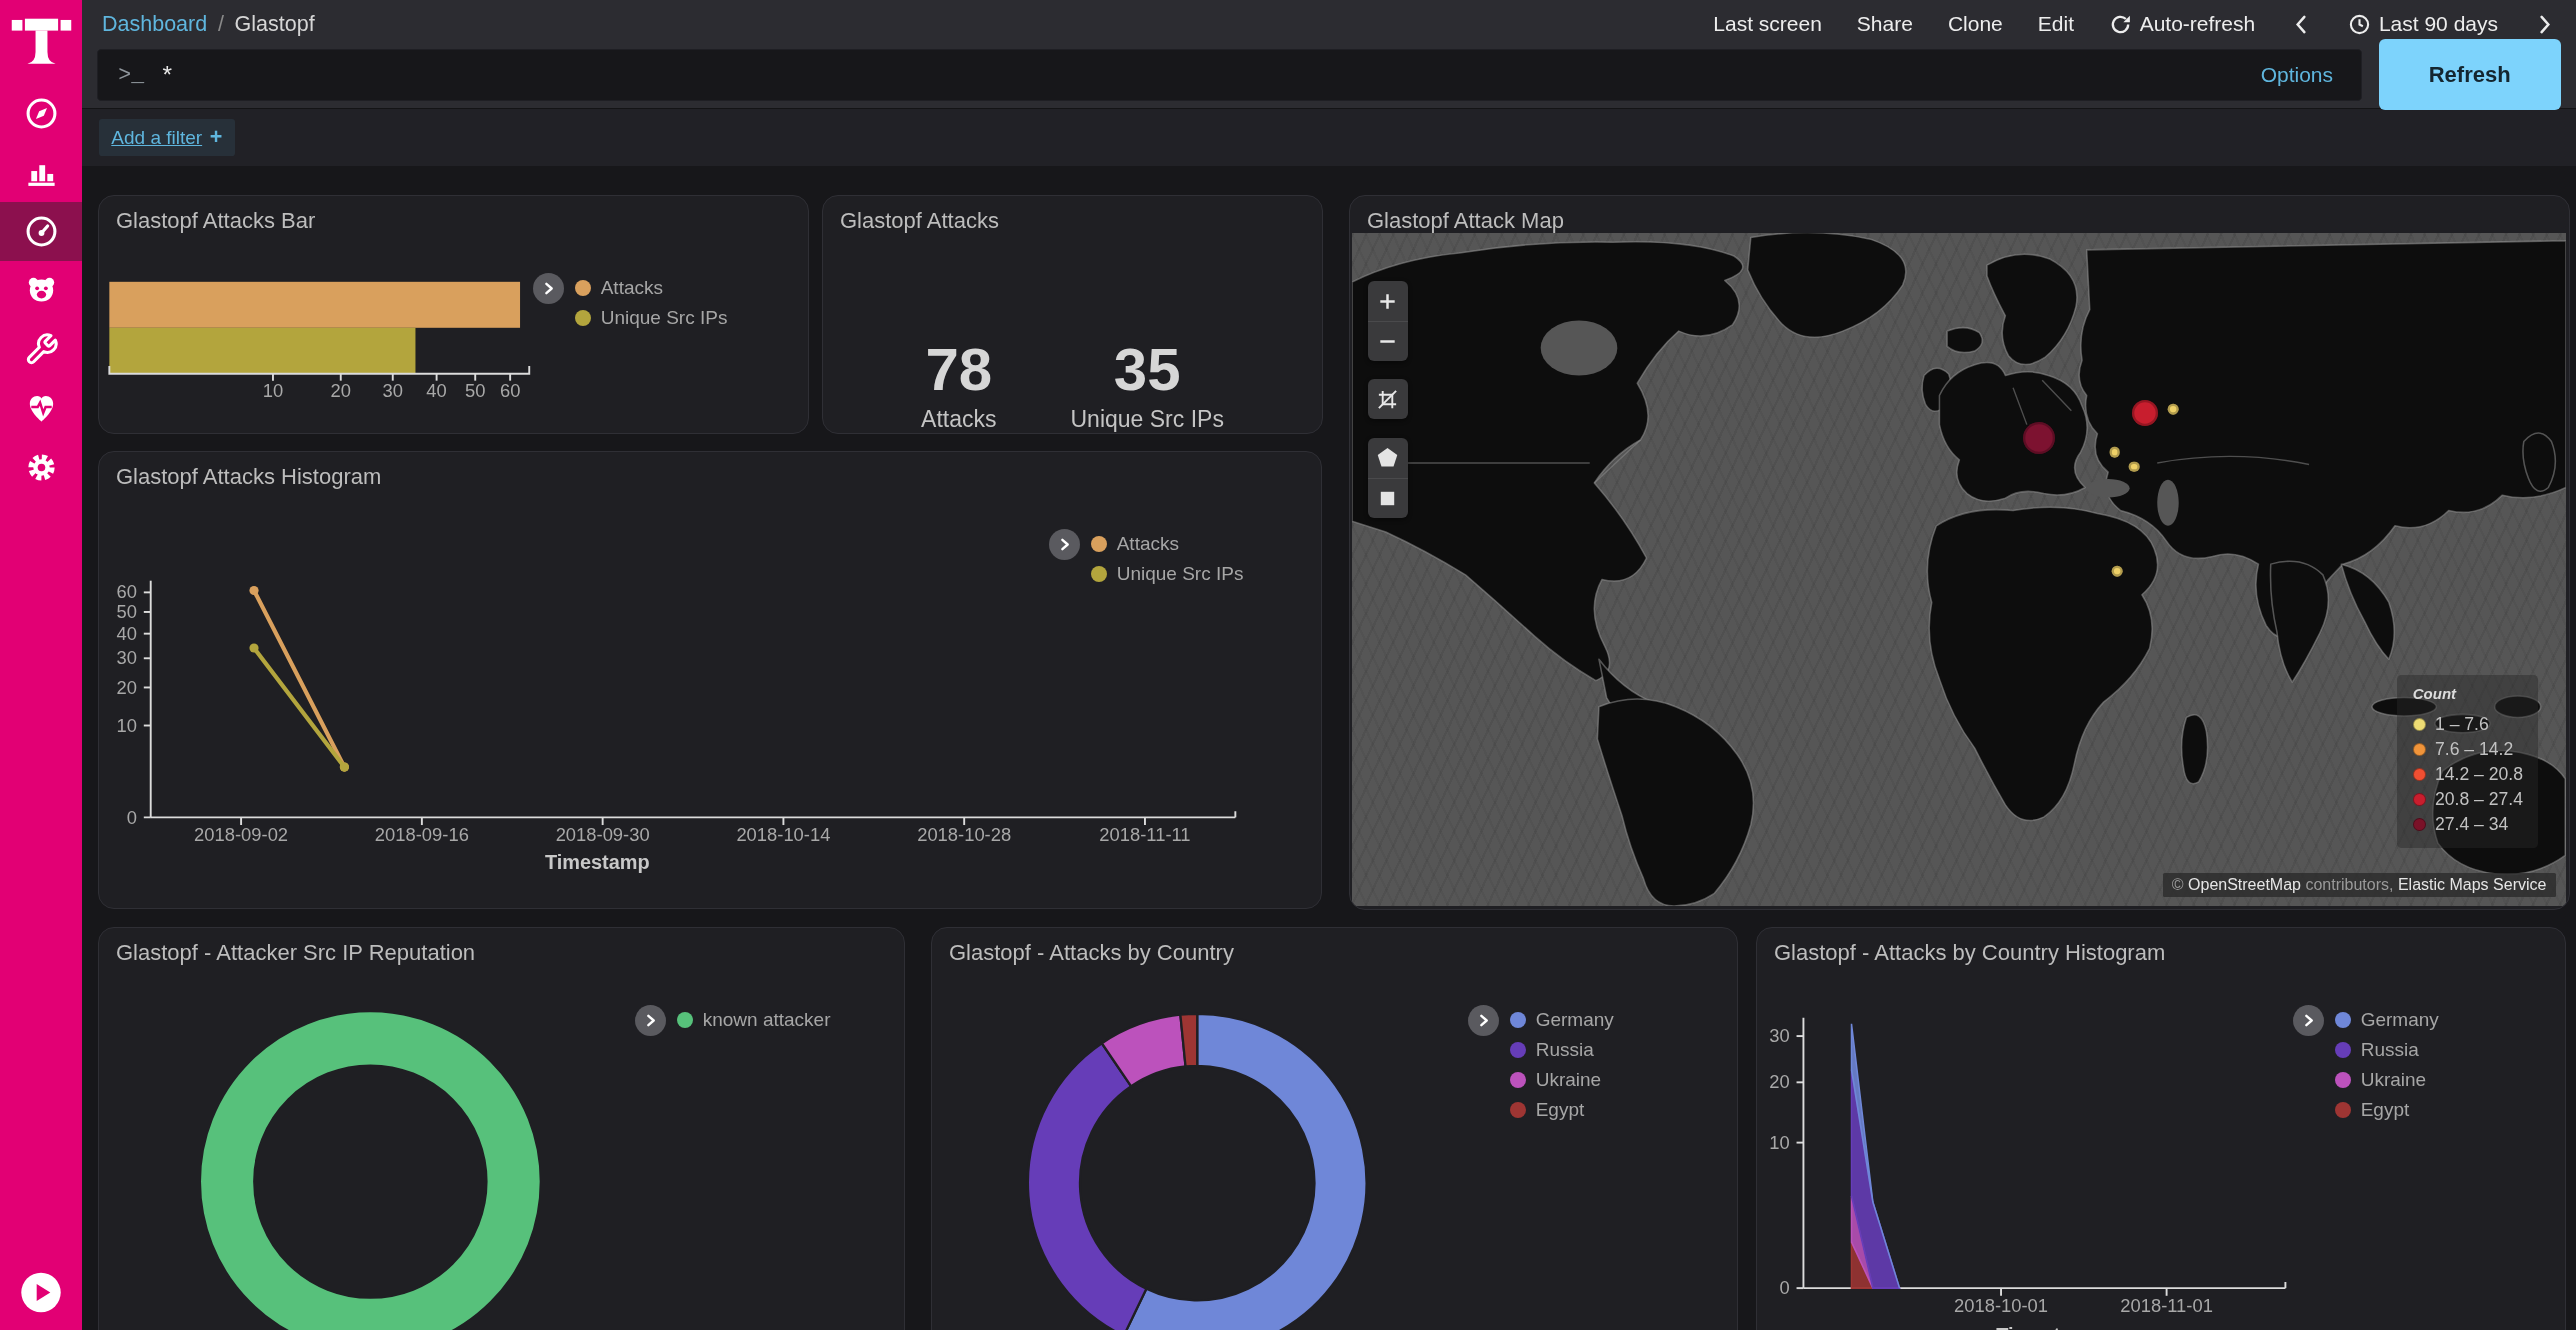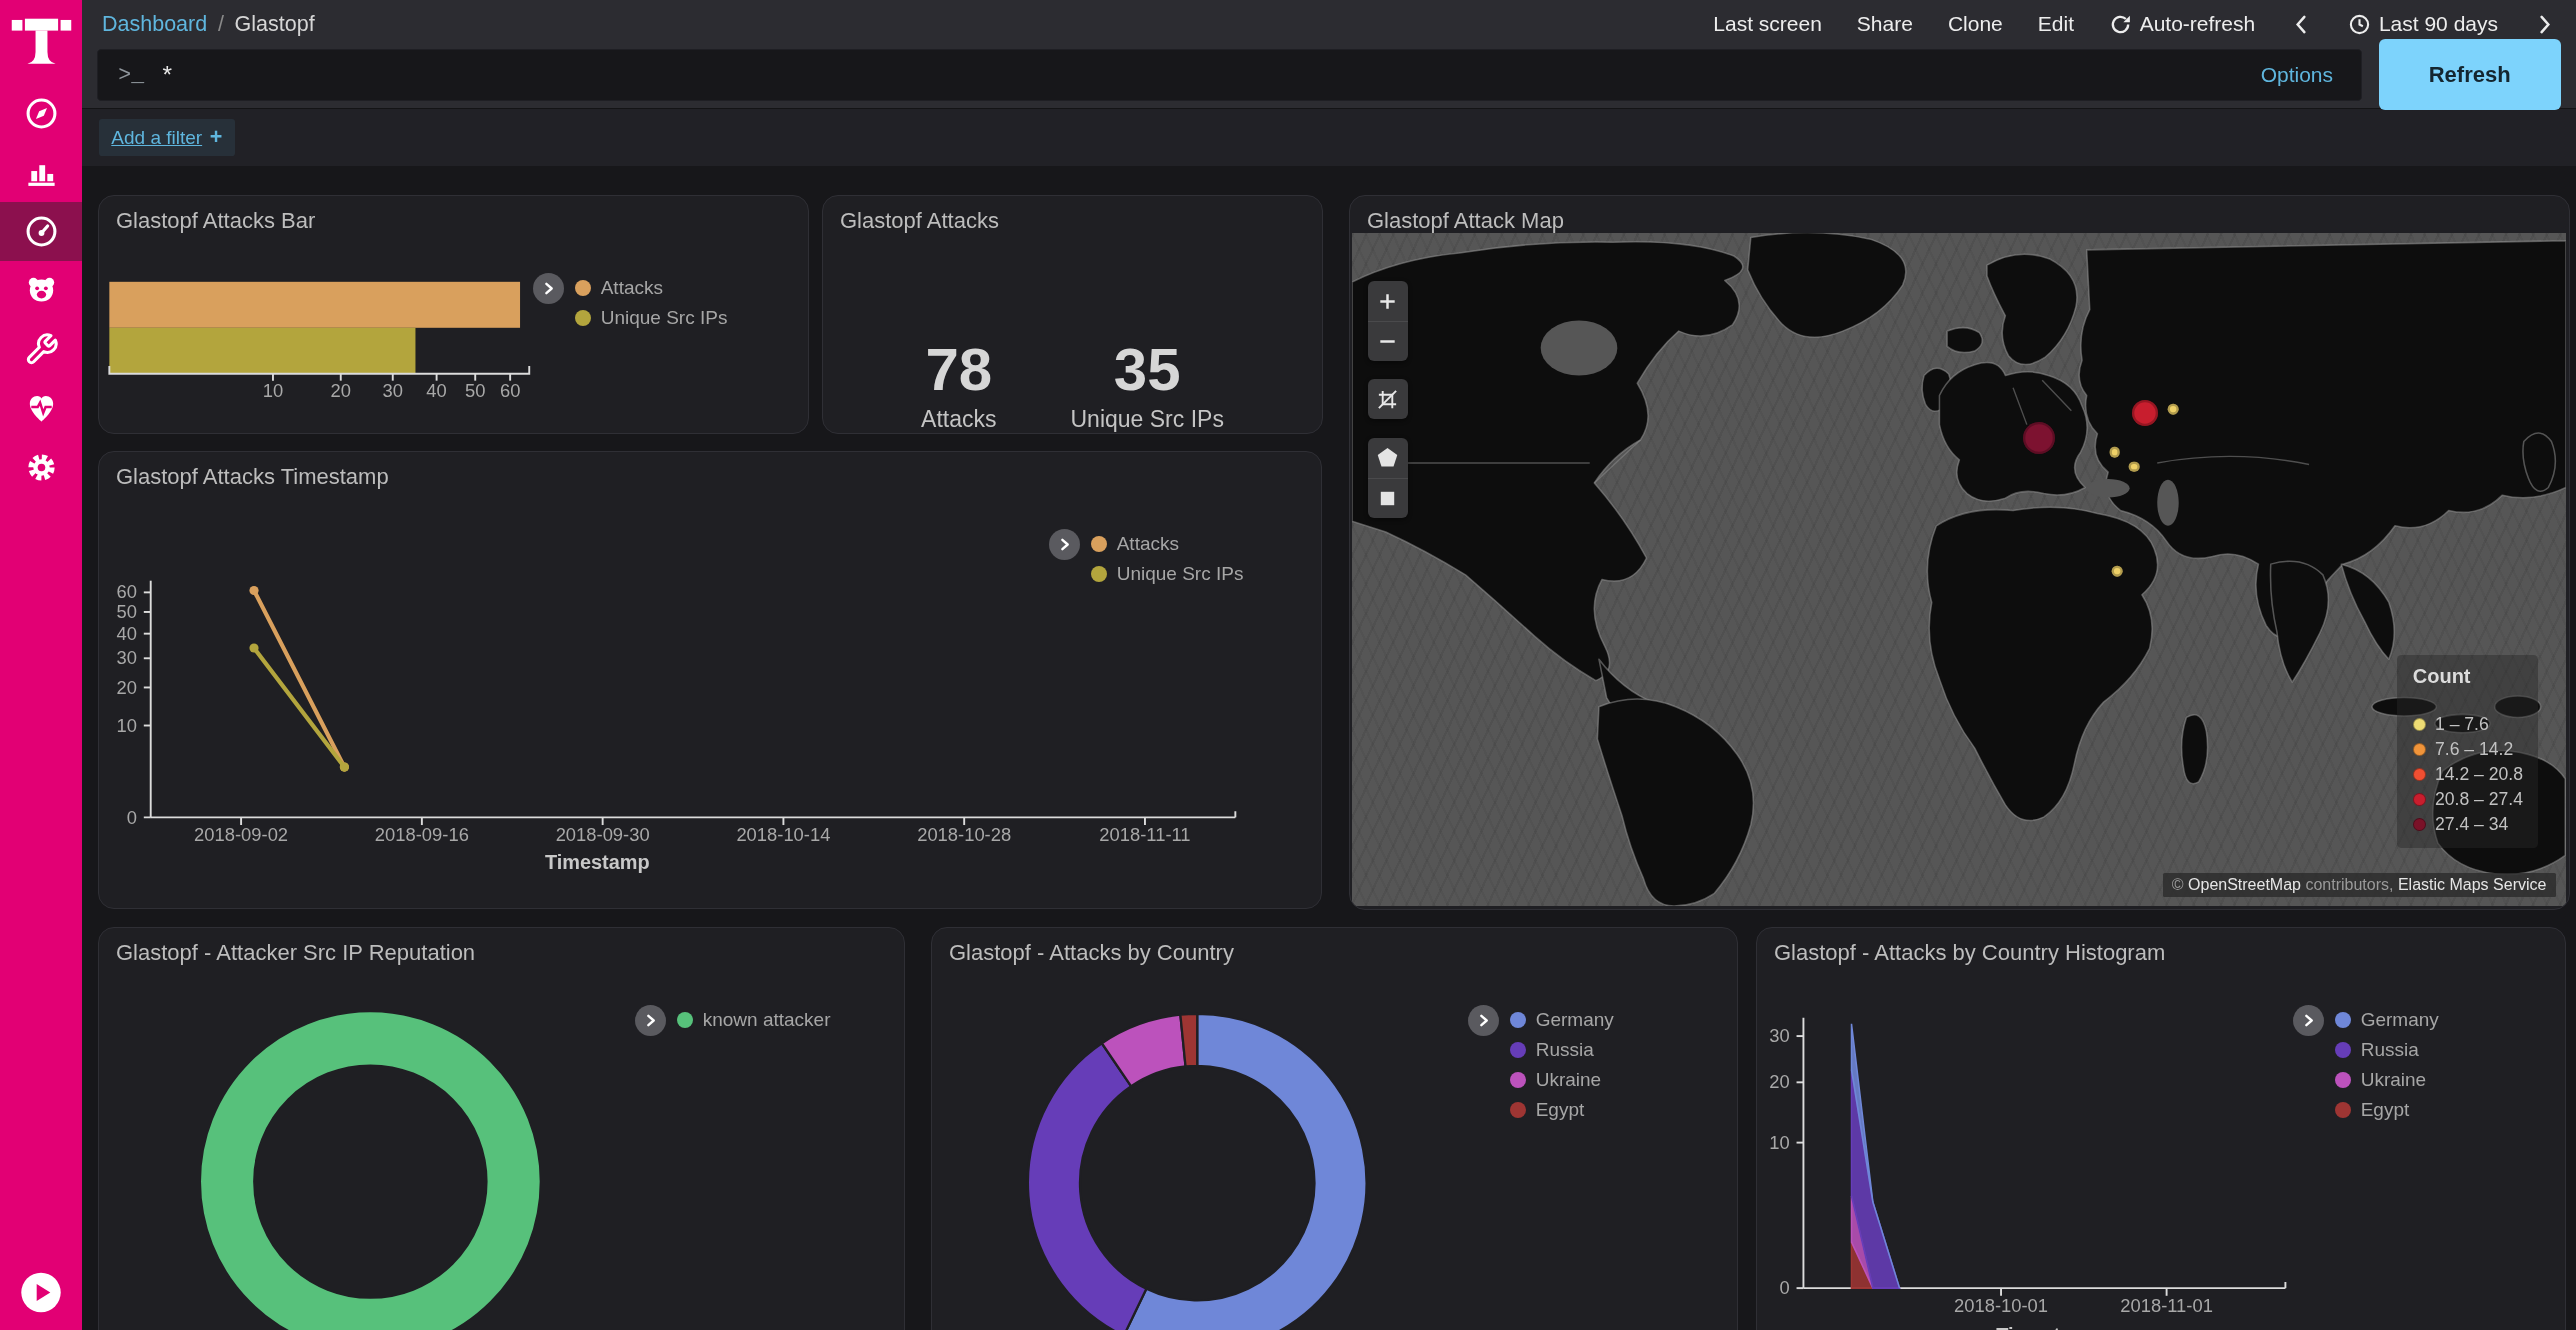--- a/index.html
+++ b/index.html
@@ -74,21 +74,21 @@
     background-image:repeating-linear-gradient(115deg, rgba(0,0,0,.07) 0 2.3px, transparent 2.3px 12.3px),
                      repeating-linear-gradient(65deg, rgba(0,0,0,.05) 0 2.3px, transparent 2.3px 12.3px);}
   .map-body svg.world{position:absolute;left:0;top:0;width:100%;height:100%;}
   .map-marker{position:absolute;border-radius:50%;transform:translate(-50%,-50%);box-shadow:0 0 0 2.3px rgba(0,0,0,.25) inset;}
   .map-controls{position:absolute;left:15.3px;top:48px;display:flex;flex-direction:column;gap:18.4px;}
   .ctl-group{background:#3a3a3c;border-radius:6.1px;box-shadow:0 1.5px 4.6px rgba(0,0,0,.4);overflow:hidden;width:40px;}
   .ctl-btn{width:40px;height:40px;display:flex;align-items:center;justify-content:center;cursor:pointer;}
   .ctl-btn + .ctl-btn{border-top:0.8px solid #4a4a4c;}
   .ctl-btn svg{width:23px;height:23px;}
   .map-legend{position:absolute;right:28px;bottom:58px;background:rgba(40,40,40,.45);border-radius:4.6px;padding:10.7px 15.3px;}
-  .map-legend .ml-title{font-size:20px;font-weight:700;color:#dcdcdc;margin-bottom:24px;}
+  .map-legend .ml-title{font-size:15px;font-weight:700;color:#dcdcdc;margin-bottom:10px;font-style:italic;}
   .ml-row{display:flex;align-items:center;gap:9.2px;height:25px;}
   .ml-dot{width:13px;height:13px;border-radius:50%;border:1.5px solid rgba(0,0,0,.35);}
   .ml-row span{font-size:17.6px;color:#c2c2c2;}
   .attribution{position:absolute;right:10.7px;bottom:9.2px;background:rgba(42,42,42,.8);padding:3.1px 9.2px;font-size:16px;border-radius:1.5px;}
   .attribution .lt{color:#e6e6e6;cursor:pointer;}
   .attribution .dim{color:#9a9a9a;}
 </style>
 </head>
 <body>
 
@@ -372,21 +372,21 @@
             </div>
         </div>
         <div class="attribution">
           <span class="dim">©</span>
           <span class="lt">OpenStreetMap</span><span class="dim"> contributors, </span><span class="lt">Elastic Maps Service</span>
         </div>
       </div>
     </div>
 
     <div class="panel" id="panel-hist">
-      <h3>Glastopf Attacks Timestamp</h3>
+      <h3>Glastopf Attacks Histogram</h3>
       <svg class="chart" width="1221" height="455" viewBox="0 0 1593 594">
           <line x1="67" y1="477" x2="67" y2="168" stroke="#dcdcdc" stroke-width="2.5"></line>
           <line x1="58" y1="477" x2="67" y2="477" stroke="#dcdcdc" stroke-width="2.5"></line>
           <text x="49" y="485" text-anchor="end" font-size="24" fill="#a8a8a8" font-family="&quot;Liberation Sans&quot;,sans-serif" font-weight="400">0</text>
           <line x1="58" y1="357.0787295301158" x2="67" y2="357.0787295301158" stroke="#dcdcdc" stroke-width="2.5"></line>
           <text x="49" y="365.0787295301158" text-anchor="end" font-size="24" fill="#a8a8a8" font-family="&quot;Liberation Sans&quot;,sans-serif" font-weight="400">10</text>
           <line x1="58" y1="307.4057128844777" x2="67" y2="307.4057128844777" stroke="#dcdcdc" stroke-width="2.5"></line>
           <text x="49" y="315.4057128844777" text-anchor="end" font-size="24" fill="#a8a8a8" font-family="&quot;Liberation Sans&quot;,sans-serif" font-weight="400">20</text>
           <line x1="58" y1="269.2902666379514" x2="67" y2="269.2902666379514" stroke="#dcdcdc" stroke-width="2.5"></line>
           <text x="49" y="277.2902666379514" text-anchor="end" font-size="24" fill="#a8a8a8" font-family="&quot;Liberation Sans&quot;,sans-serif" font-weight="400">30</text>

